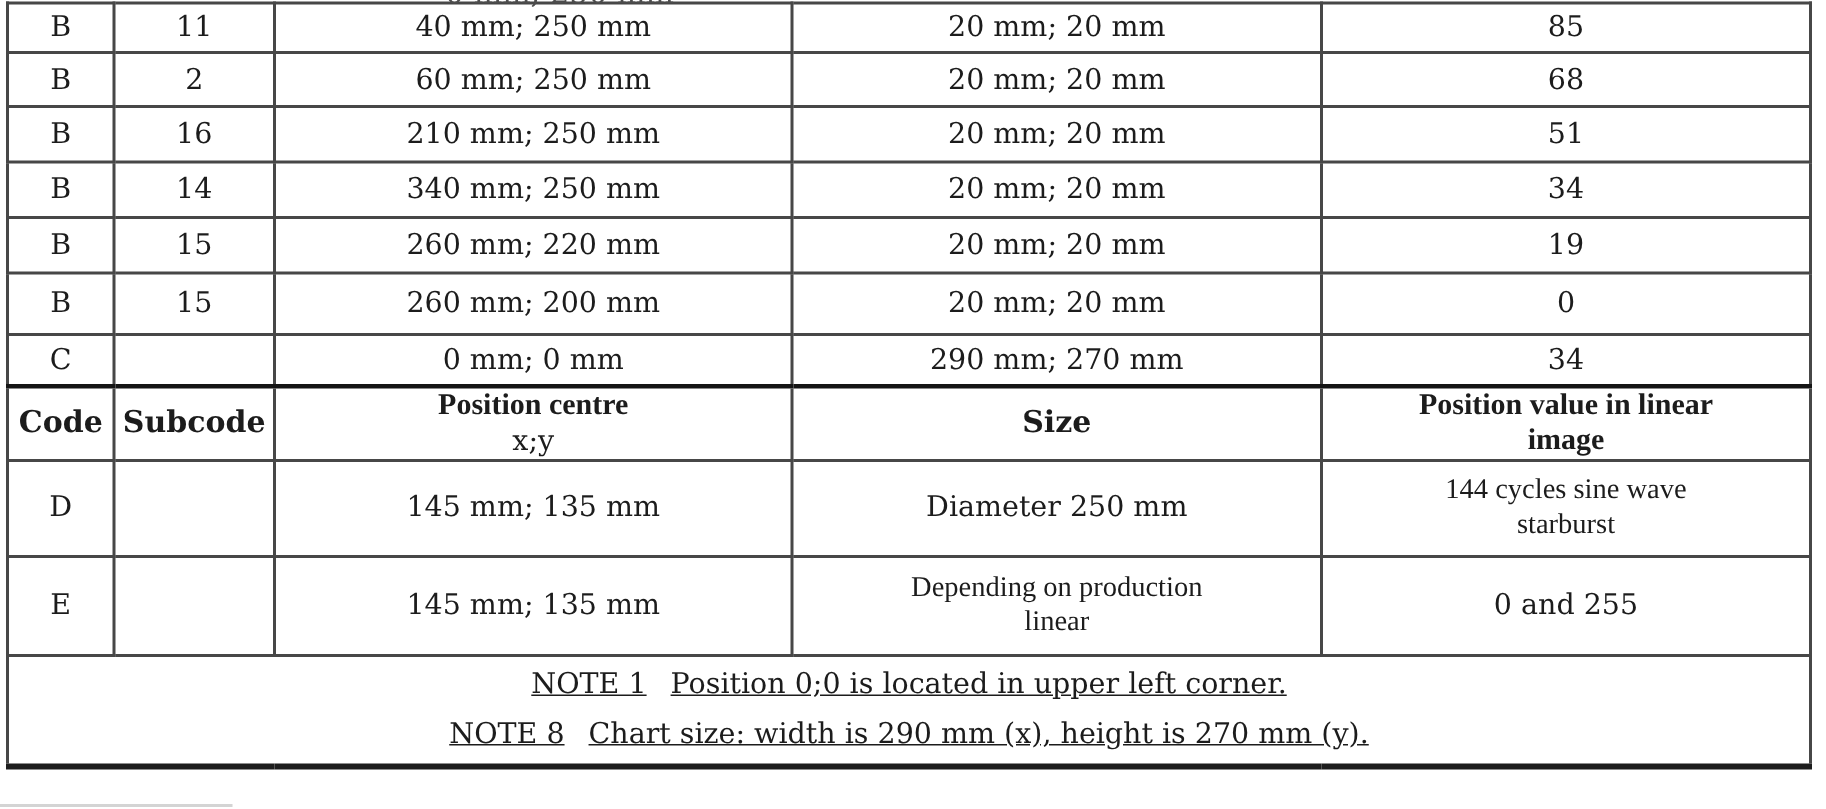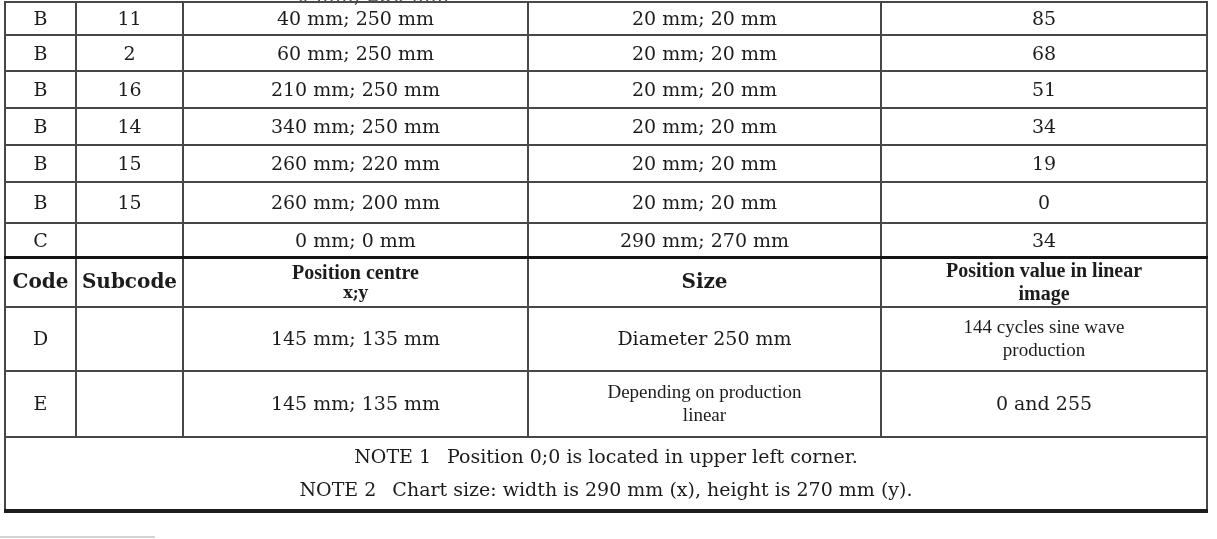--- a/index.html
+++ b/index.html
@@ -50,28 +50,29 @@
   .rh-36 { height: 36px; }
   .rh-37 { height: 37px; }
   .rh-41 { height: 41px; }
   .rh-34 { height: 34px; }
   .rh-62 { height: 47px; }
   .rh-64 { height: 64px; }
   .rh-66 { height: 66px; }
   .rh-74 { height: 74px; }
   .sub-head {
     display: block;
-    font-weight: bold;
-    font-size: 16px;
+    font-weight: normal;
+    font-size: 19px;
   }
   .cell-line { display: block; font-family: Liberation Serif, serif; }
   td.notes-cell {
     text-align: left;
     vertical-align: top;
     padding: 7px 10px 4px 8px;
+    text-decoration: underline;
   }
   .note-line {
     line-height: 33px;
     white-space: nowrap;
   }
   .note-label { margin-right: 16px; }
   
   .top-clip-artifact {
     position: absolute;
     left: 258px;
@@ -179,40 +180,40 @@
           <span class="cell-line">image</span>
         </th>
       </tr>
       <tr class="rh-64">
         <td>D</td>
         <td></td>
         <td>145 mm; 135 mm</td>
         <td>Diameter 250 mm</td>
         <td>
           <span class="cell-line">144 cycles sine wave</span>
-          <span class="cell-line">production</span>
+          <span class="cell-line">starburst</span>
         </td>
       </tr>
       <tr class="rh-66">
         <td>E</td>
         <td></td>
         <td>145 mm; 135 mm</td>
         <td>
           <span class="cell-line">Depending on production</span>
           <span class="cell-line">linear</span>
         </td>
         <td>0 and 255</td>
       </tr>
       <tr class="rh-74">
         <td class="notes-cell" colspan="5">
           <div class="note-line">
             <span class="note-label">NOTE 1</span><span>Position 0;0 is located in upper left corner.</span>
           </div>
           <div class="note-line">
-            <span class="note-label">NOTE 2</span><span>Chart size: width is 290 mm (x), height is 270 mm (y).</span>
+            <span class="note-label">NOTE 8</span><span>Chart size: width is 290 mm (x), height is 270 mm (y).</span>
           </div>
         </td>
       </tr>
     </tbody>
   </table>
 </div>
 
 <div class="bottom-edge-artifact"></div>
 
 </body></html>

